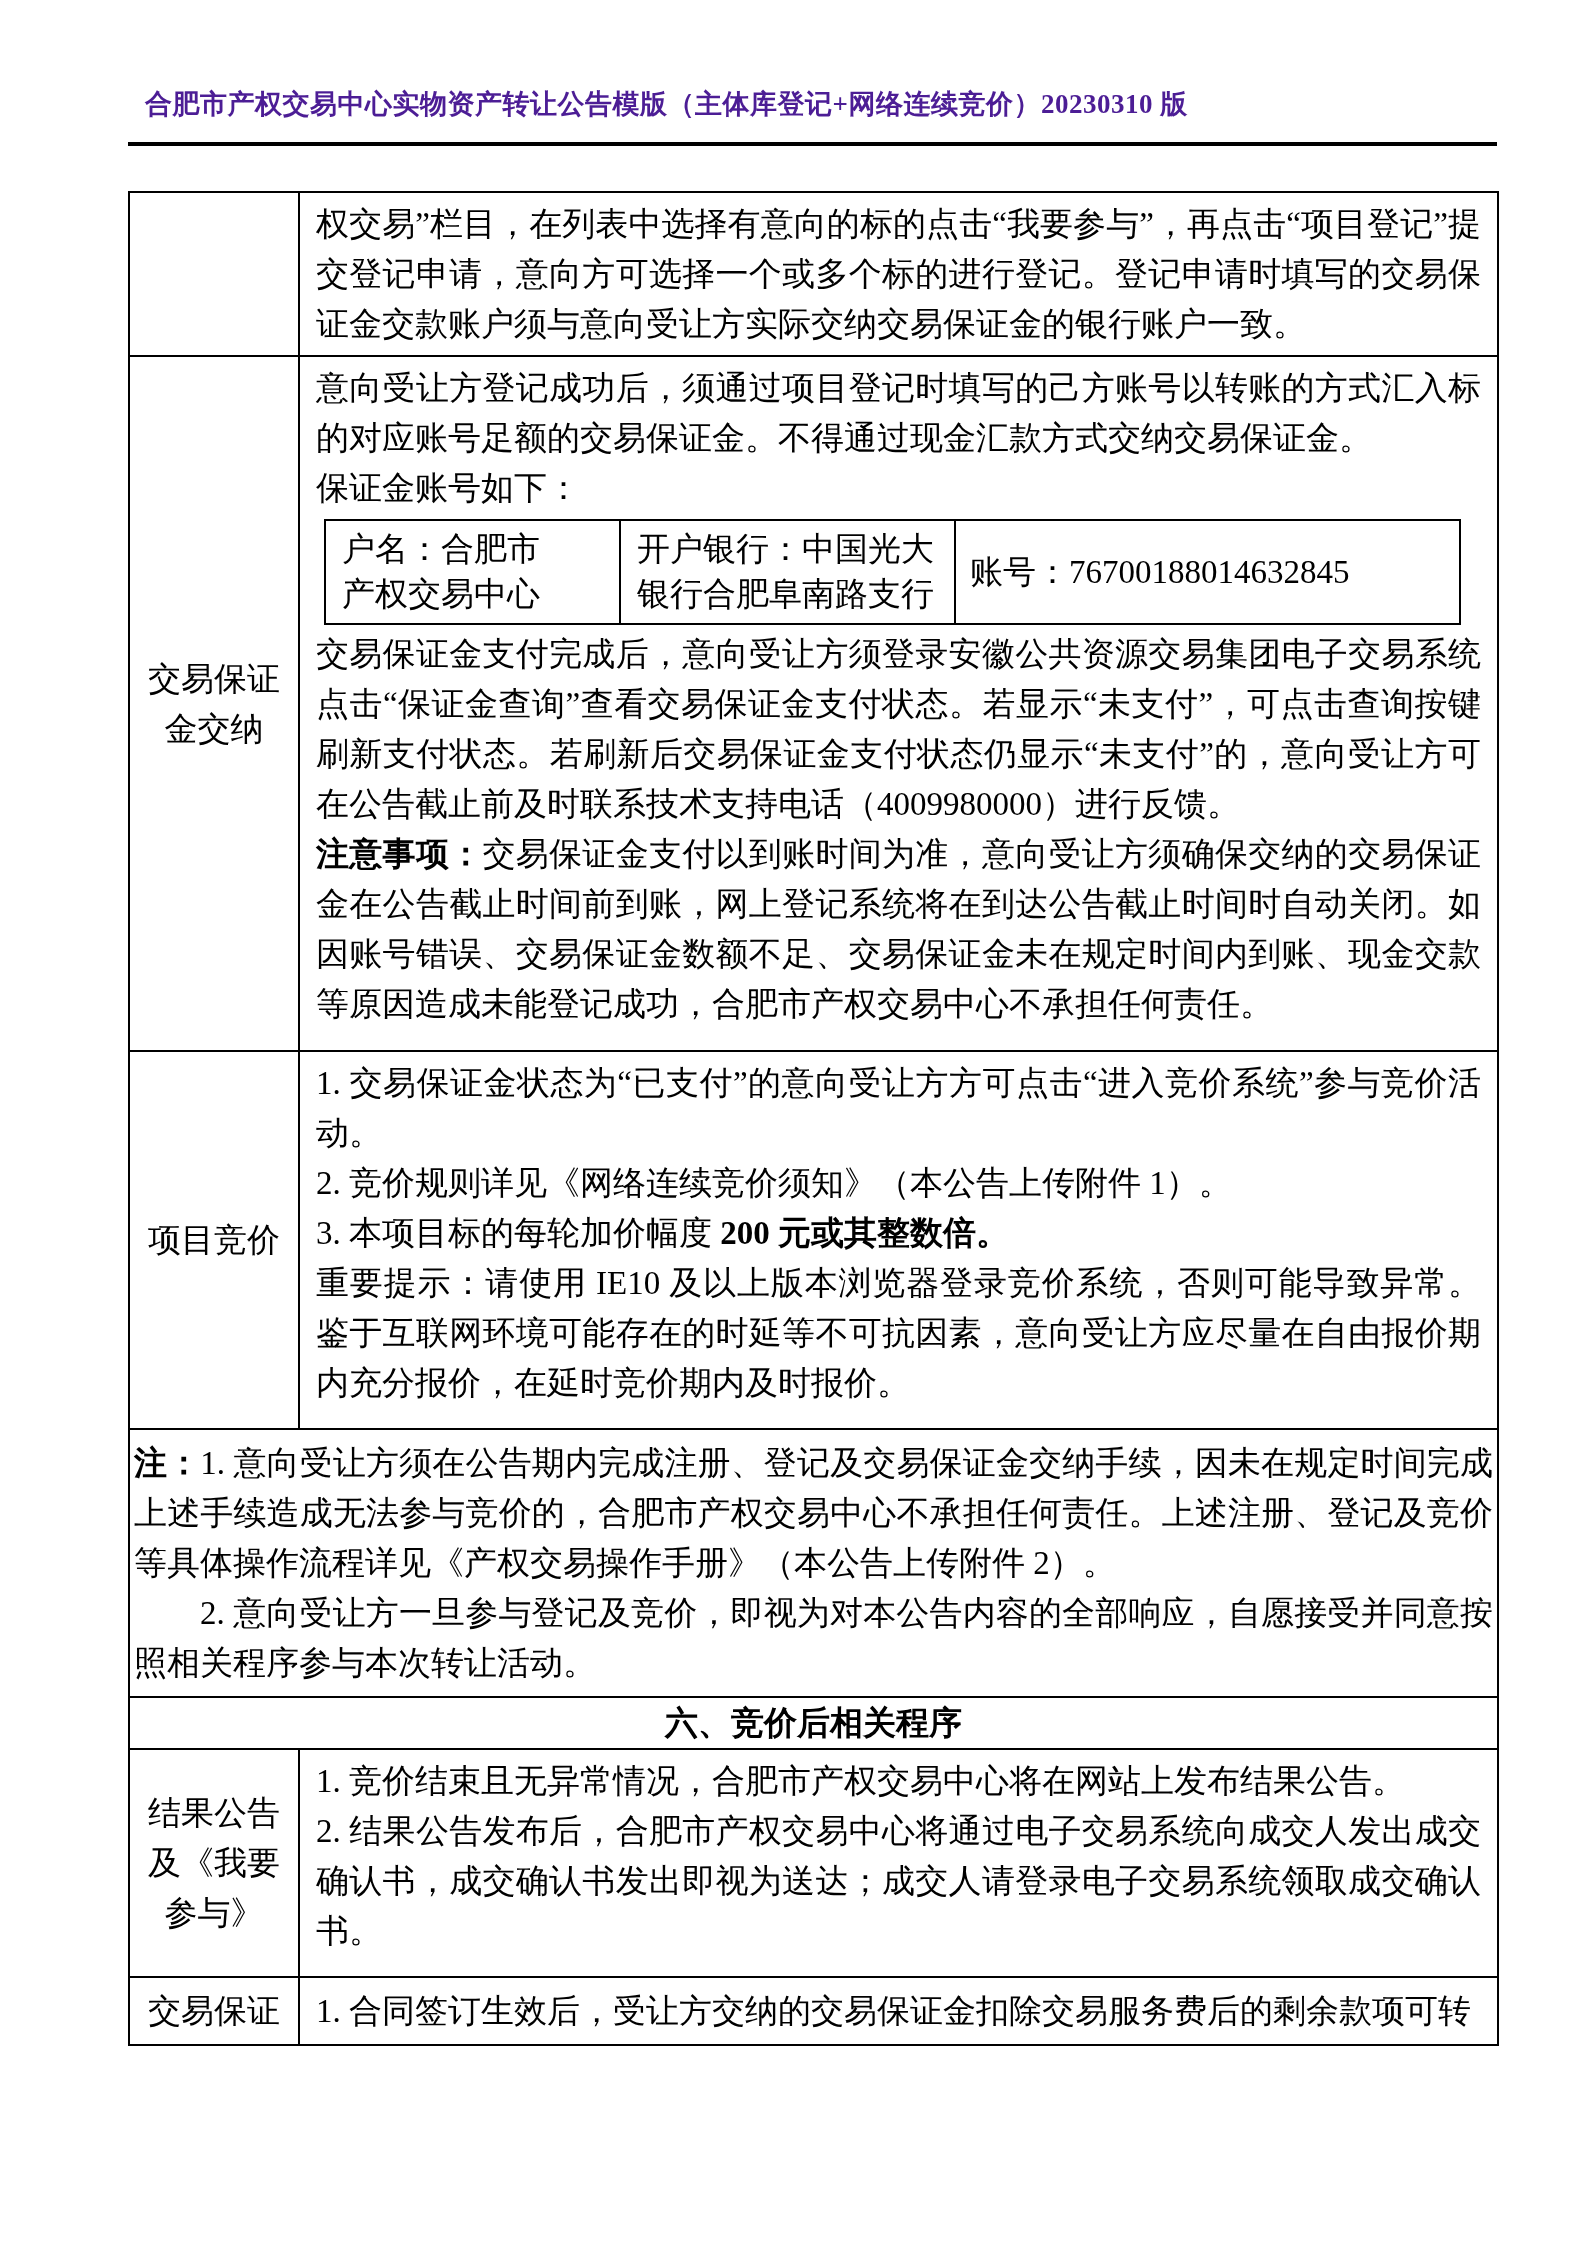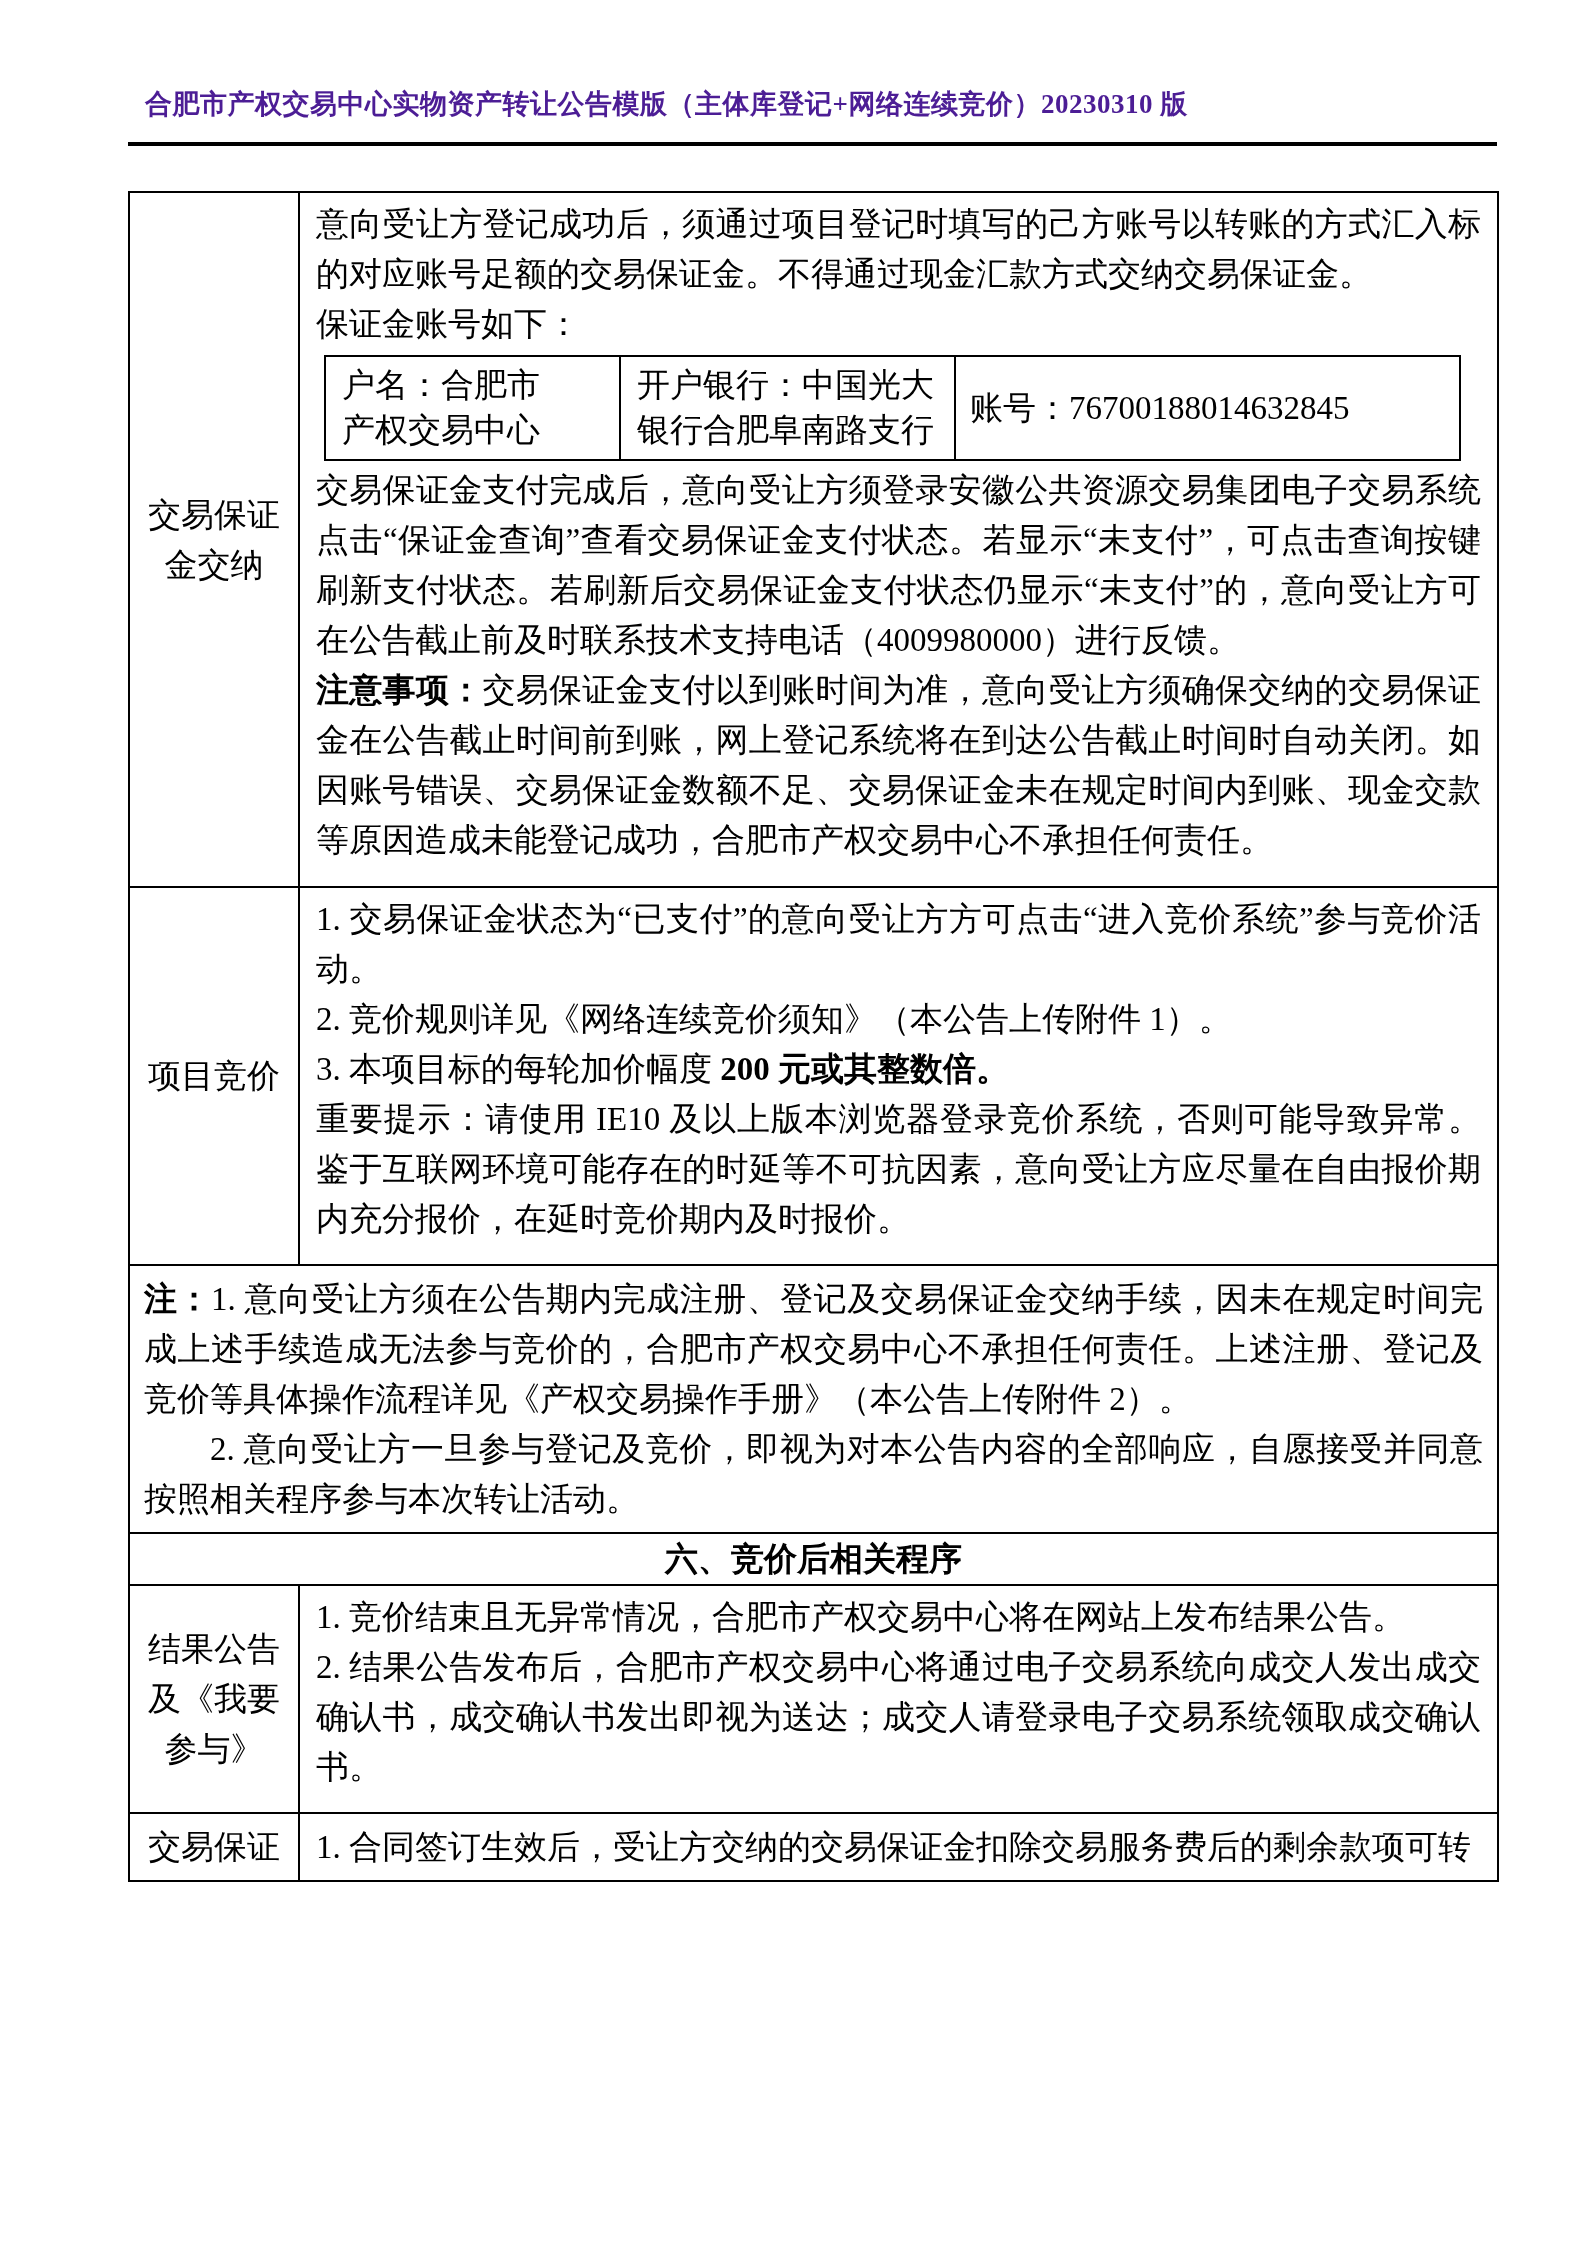--- a/index.html
+++ b/index.html
@@ -51,21 +51,21 @@
     vertical-align: middle;
     padding: 0 16px;
   }
   .content-cell {
     vertical-align: top;
     padding: 6px 16px;
     text-align: justify;
   }
   .full-cell {
     vertical-align: top;
-    padding: 8px 14px;
+    padding: 8px 4px;
     text-align: justify;
     font-family: Liberation Serif, serif;
   }
   .section-cell {
     text-align: center;
     vertical-align: middle;
     font-weight: bold;
     padding: 0;
   }
   .middle { vertical-align: middle; }
@@ -104,20 +104,26 @@
 <div class="doc-title">合肥市产权交易中心实物资产转让公告模版（主体库登记+网络连续竞价）20230310 版</div>
 <div class="header-rule"></div>
 
 <table class="main">
   <colgroup>
     <col style="width:170px">
     <col style="width:1199px">
   </colgroup>
 
   <tbody>
+      <tr class="r-cont">
+    <td class="label-cell"></td>
+    <td class="content-cell">
+      <p>权交易”栏目，在列表中选择有意向的标的点击“我要参与”，再点击“项目登记”提交登记申请，意向方可选择一个或多个标的进行登记。登记申请时填写的交易保证金交款账户须与意向受让方实际交纳交易保证金的银行账户一致。</p>
+    </td>
+  </tr>
 
   <tr class="r-dep">
     <td class="label-cell">交易保证金交纳</td>
     <td class="content-cell">
       <p>意向受让方登记成功后，须通过项目登记时填写的己方账号以转账的方式汇入标的对应账号足额的交易保证金。不得通过现金汇款方式交纳交易保证金。</p>
       <p>保证金账号如下：</p>
       <table class="acct">
         <colgroup>
           <col style="width:295px">
           <col style="width:335px">

